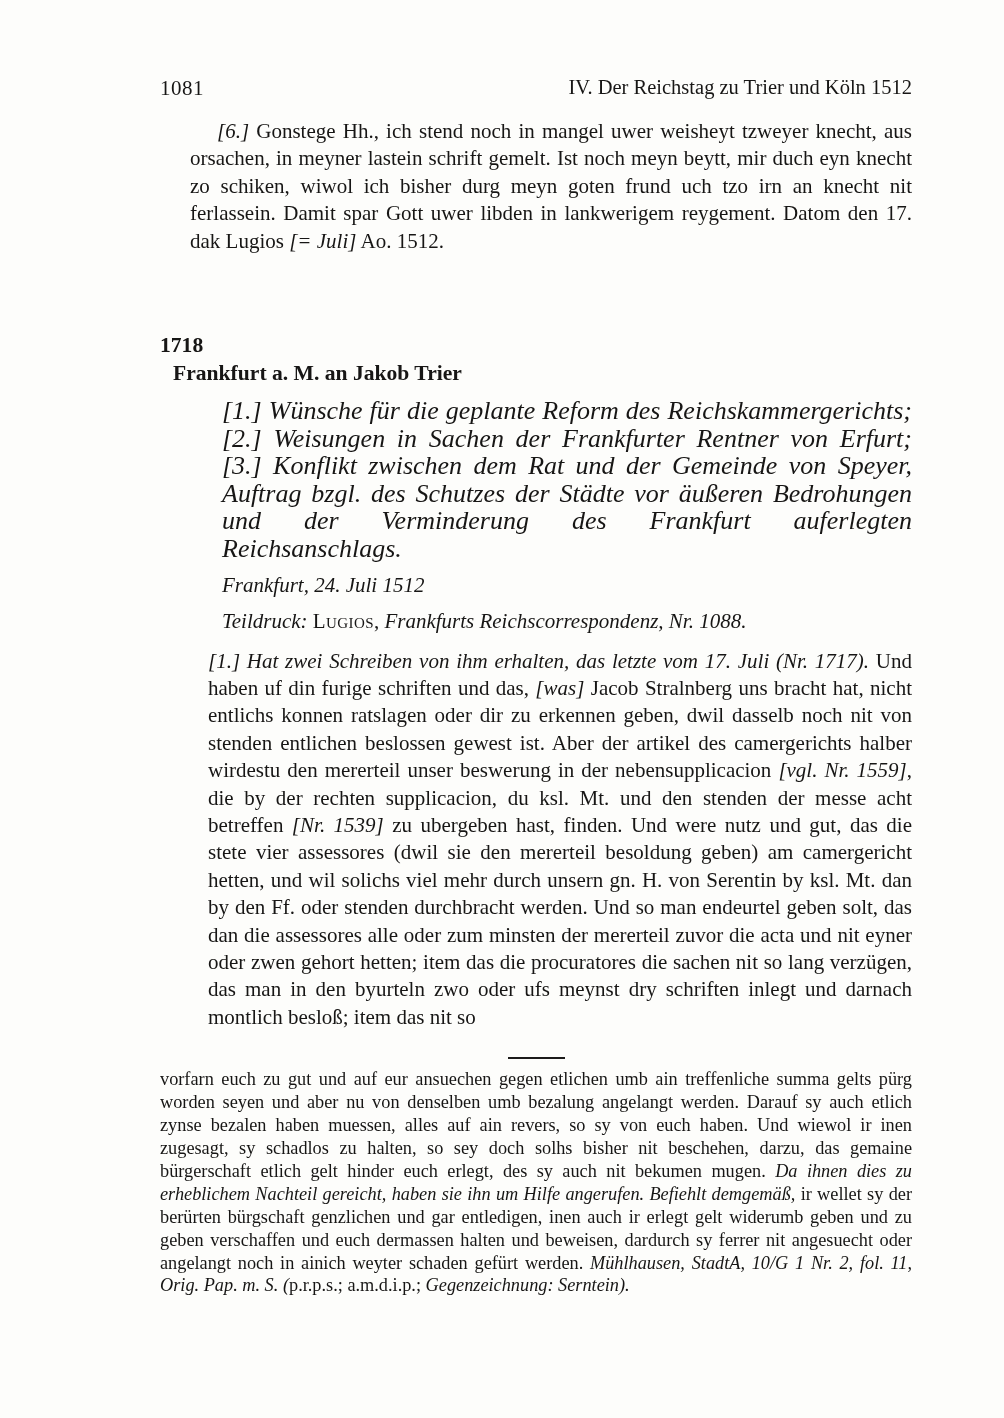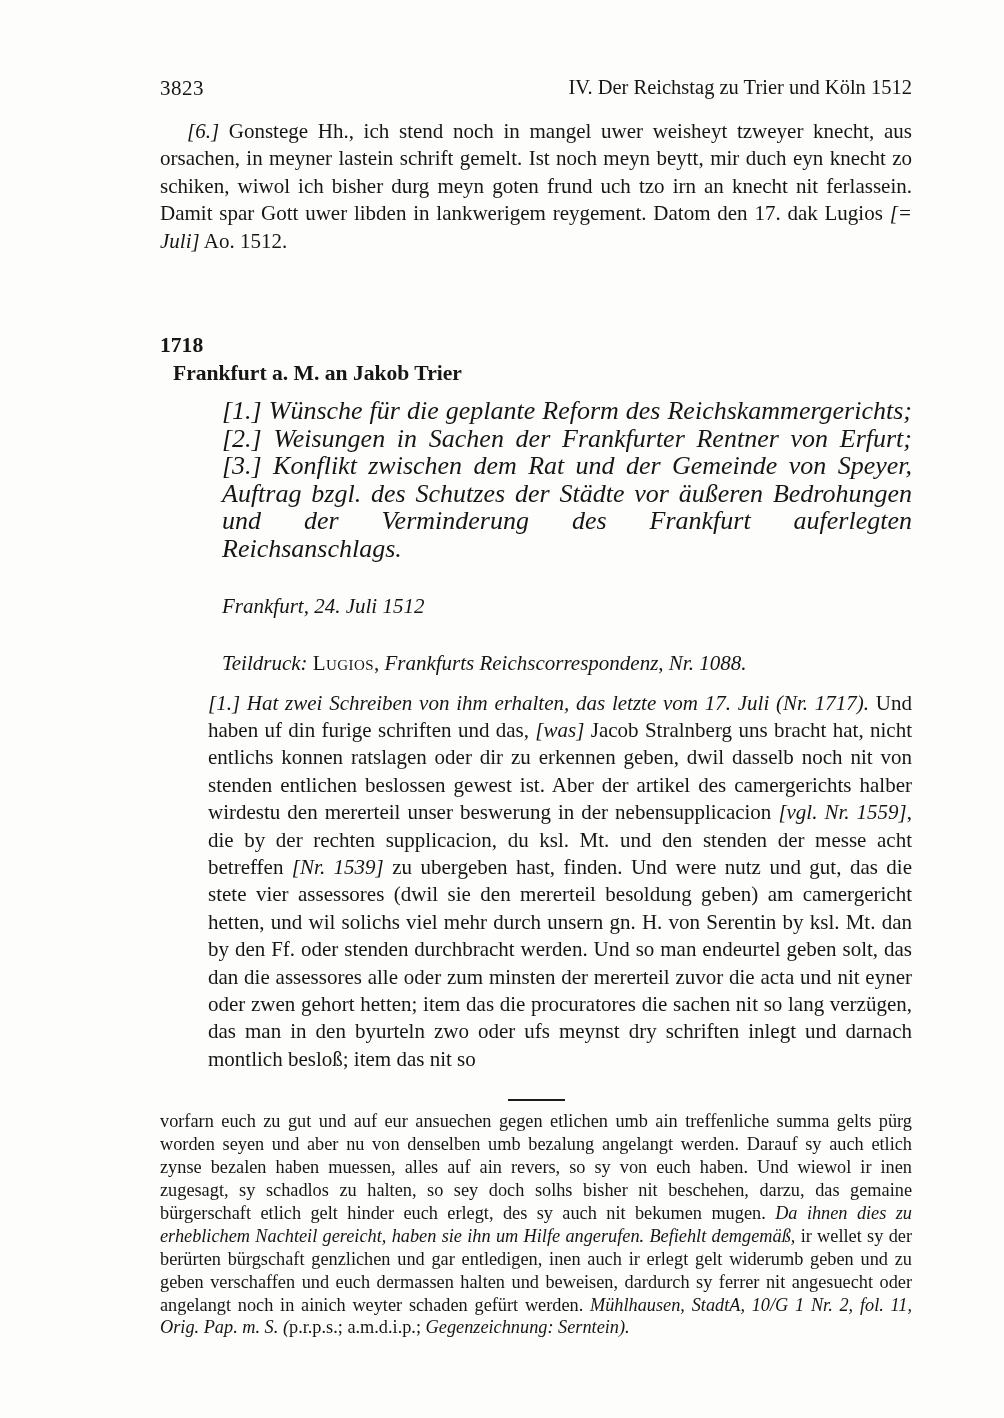--- a/index.html
+++ b/index.html
@@ -25,21 +25,21 @@
   .pagenum { position: absolute; left: 0; top: 0; letter-spacing: .5px; }
   .runtitle { display: block; text-align: right; font-size: 20.5px; }
 
   p { margin: 0; }
   .body {
     font-size: 21px;
     line-height: 27.4px;
     text-align: justify;
     hyphens: none;
   }
-  .para6 { margin-top: 14px; text-indent: 27px; }
+  .para6 { margin-top: 14px; text-indent: 27px; margin-left: 30px; }
 
   .entryhead {
     margin-top: 76px;
     font-weight: bold;
     font-size: 21.6px;
     line-height: 28px;
     display: flex;
     flex-direction: column;
   }
   .entrynum { flex: 0 0 auto; }
@@ -47,21 +47,21 @@
 
   .indented { margin-left: 62px; }
   .summary {
     margin-top: 10px;
     font-style: italic;
     font-size: 26px;
     line-height: 27.6px;
     text-align: justify;
   }
   .dateline, .source, .teildruck {
-    margin-top: 30px;
+    margin-top: 9px;
     font-size: 21px;
     line-height: 27px;
   }
   .dateline, .source { font-style: italic; }
 
   .main { margin-top: 13px; margin-left: 48px; }
 
   .fnrule {
     margin-top: 26px;
     width: 57px;
@@ -78,21 +78,21 @@
   .run-r { font-style: normal; }
   .run-i { font-style: italic; }
   .run-sc { font-variant: small-caps; letter-spacing: .4px; }
 </style>
 </head>
 <body>
 
 <div class="page">
 
   <header class="pagehead">
-    <span class="pagenum">3823</span>
+    <span class="pagenum">1081</span>
     <span class="runtitle">IV. Der Reichstag zu Trier und Köln 1512</span>
   </header>
 
   <p class="body para6"><span class="run-i">[6.] </span><span class="run-r">Gonstege Hh., ich stend noch in mangel uwer weisheyt tzweyer knecht, aus orsachen, in meyner lastein schrift gemelt. Ist noch meyn beytt, mir duch eyn knecht zo schiken, wiwol ich bisher durg meyn goten frund uch tzo irn an knecht nit ferlassein. Damit spar Gott uwer libden in lankwerigem reygement. Datom den 17. dak Lugios </span><span class="run-i">[= Juli]</span><span class="run-r"> Ao. 1512.</span></p>
 
   <div class="entryhead">
     <span class="entrynum">1718</span>
     <span class="entrytitle">Frankfurt a. M. an Jakob Trier</span>
   </div>
 

